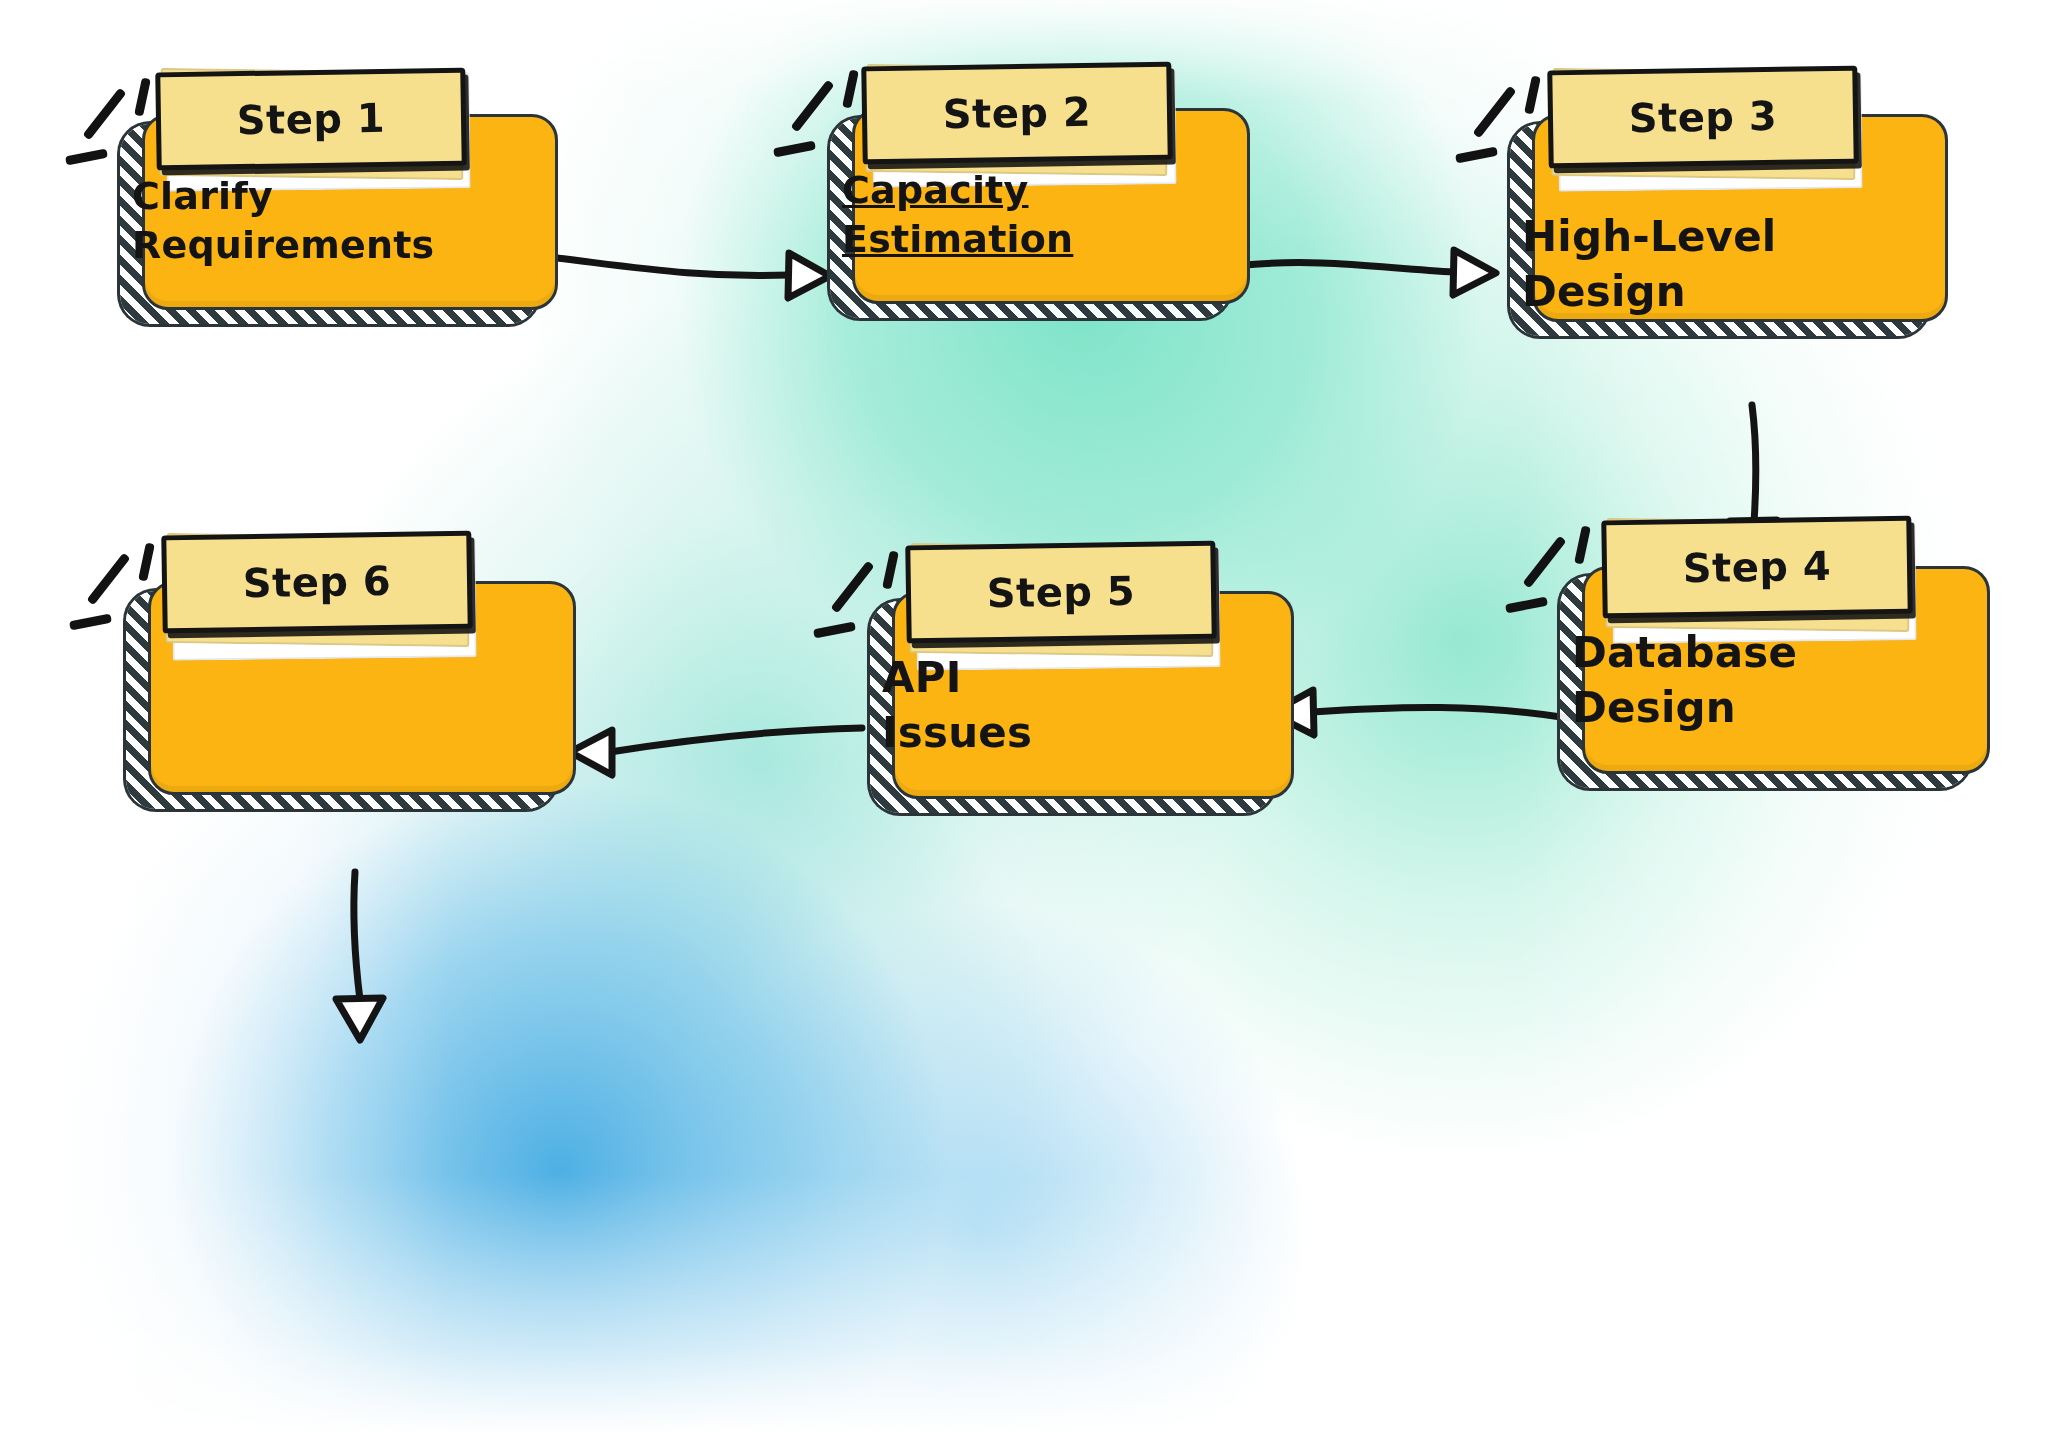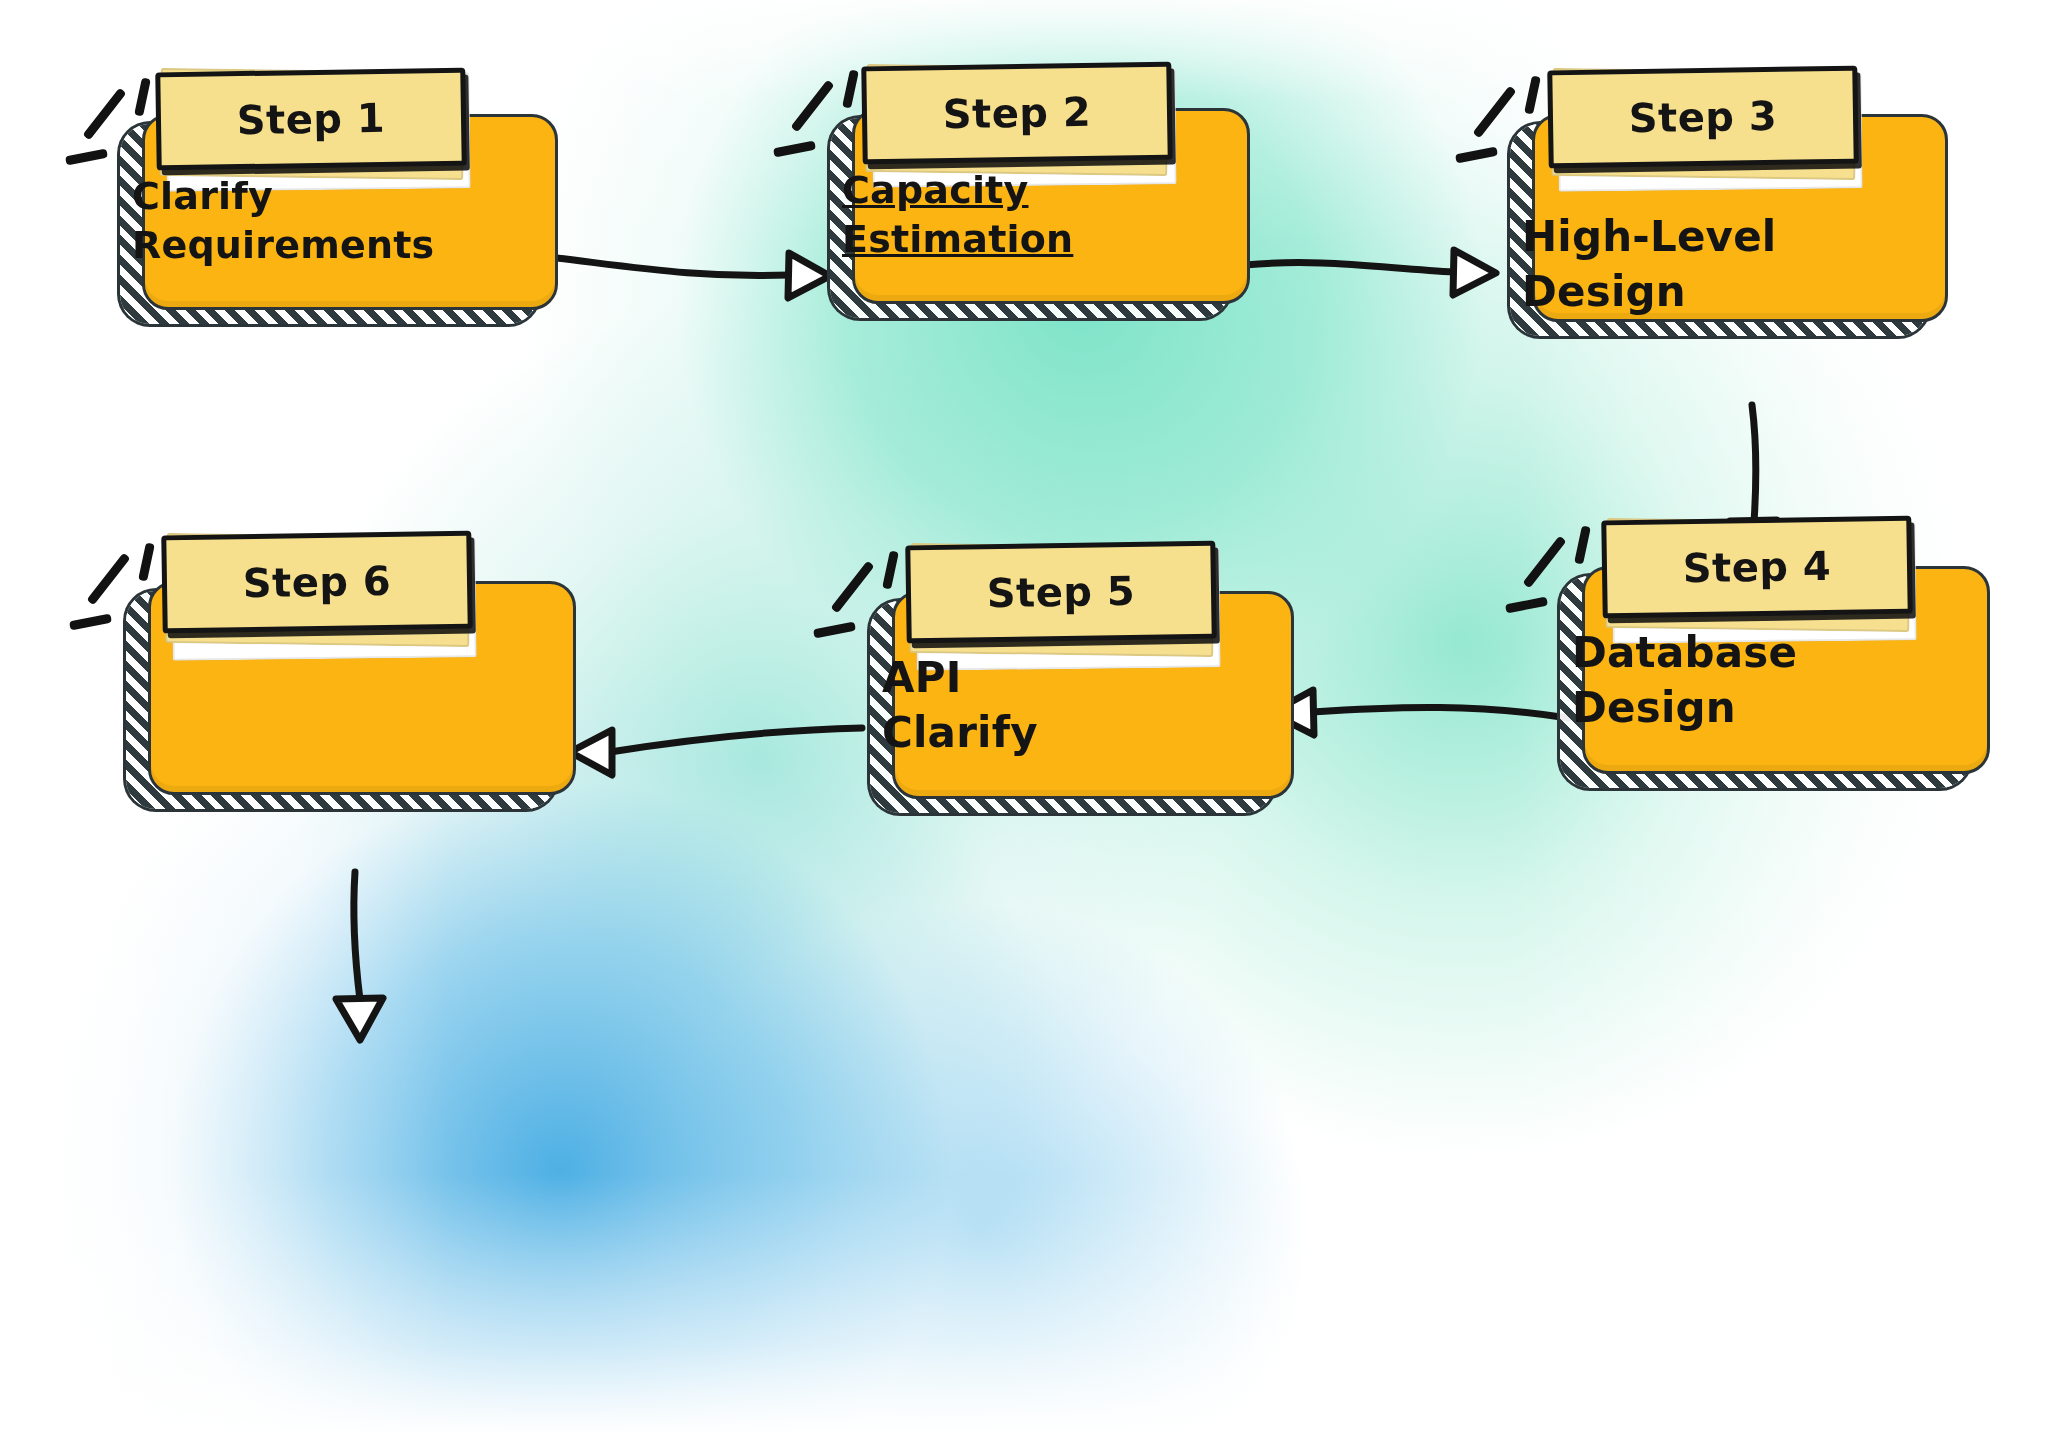--- a/index.html
+++ b/index.html
@@ -208,21 +208,21 @@
 
   <div class="node" style="left:870px;top:555px;width:440px;height:250px;">
     <div class="hatch" style="left:0px;top:46px;width:404px;height:212px;"></div>
     <div class="body" style="left:22px;top:36px;width:396px;height:202px;"></div>
     <div class="paper" style="left:46px;top:-6px;width:300px;height:116px;"></div>
     <div class="paper2" style="left:40px;top:-10px;width:300px;height:106px;"></div>
     <div class="tab" style="left:36px;top:-12px;width:300px;height:88px;">
       <span style="font-size:40px;">Step 5</span>
     </div>
     <div class="body-txt" style="top:96px;width:418px;font-size:42px;">API
-Clarify</div>
+Issues</div>
     <div class="spark" style="left:-48px;top:-8px;">
       <i class="s1"></i>
         <i class="s2"></i>
         <i class="s3"></i>
     </div>
   </div>
 
   <div class="node" style="left:126px;top:545px;width:440px;height:250px;">
     <div class="hatch" style="left:0px;top:46px;width:430px;height:218px;"></div>
     <div class="body" style="left:22px;top:36px;width:422px;height:208px;"></div>

